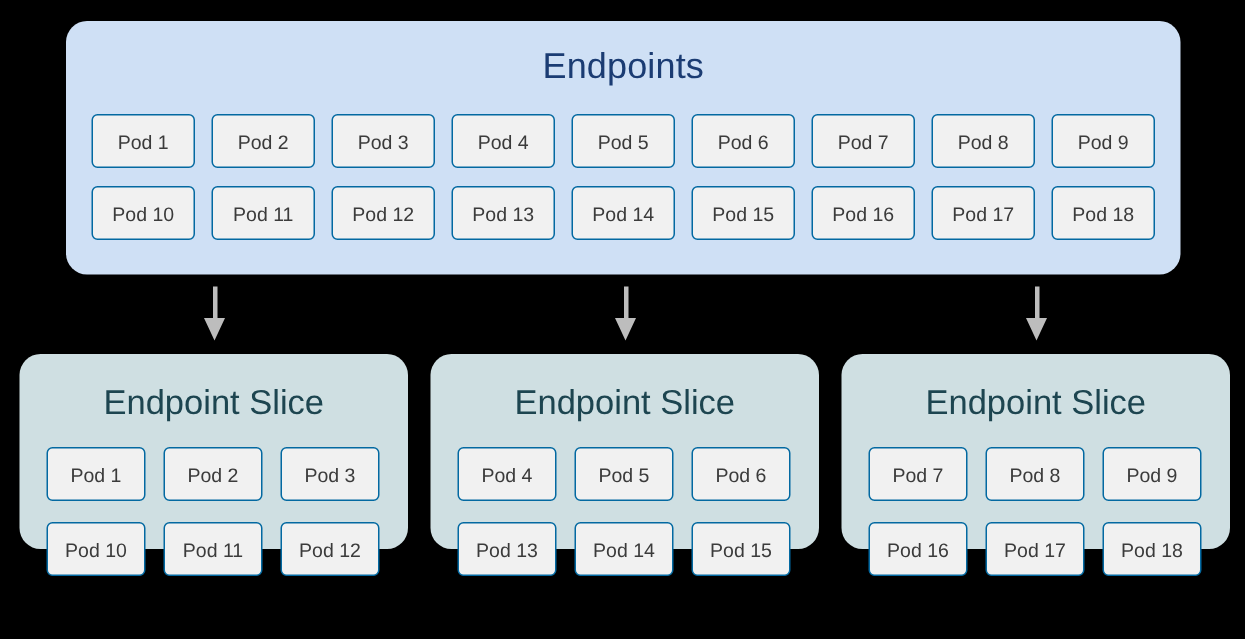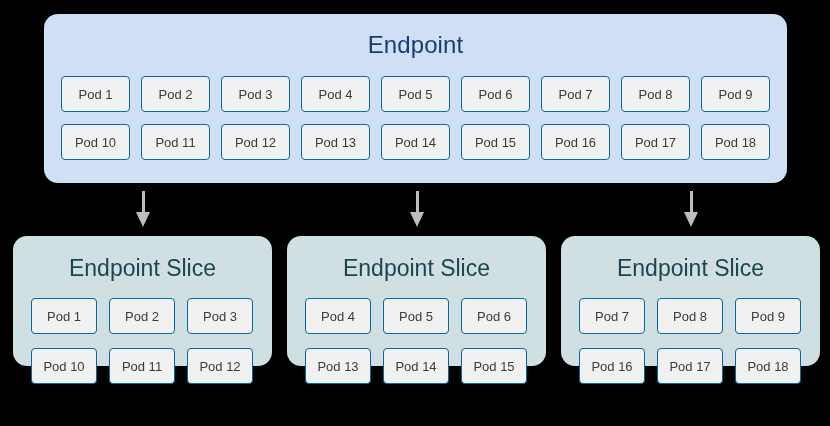--- a/index.html
+++ b/index.html
@@ -136,21 +136,21 @@
     width: 66px;
     height: 36px;
   }
 </style>
 </head>
 <body>
 
 <div id="canvas">
 
   <div class="endpoints-panel">
-    <div class="endpoints-title">Endpoint</div>
+    <div class="endpoints-title">Endpoints</div>
 
     <div class="endpoints-rows">
       <div class="ep-row">
         <div class="pod">Pod 1</div>
         <div class="pod">Pod 2</div>
         <div class="pod">Pod 3</div>
         <div class="pod">Pod 4</div>
         <div class="pod">Pod 5</div>
         <div class="pod">Pod 6</div>
         <div class="pod">Pod 7</div>

